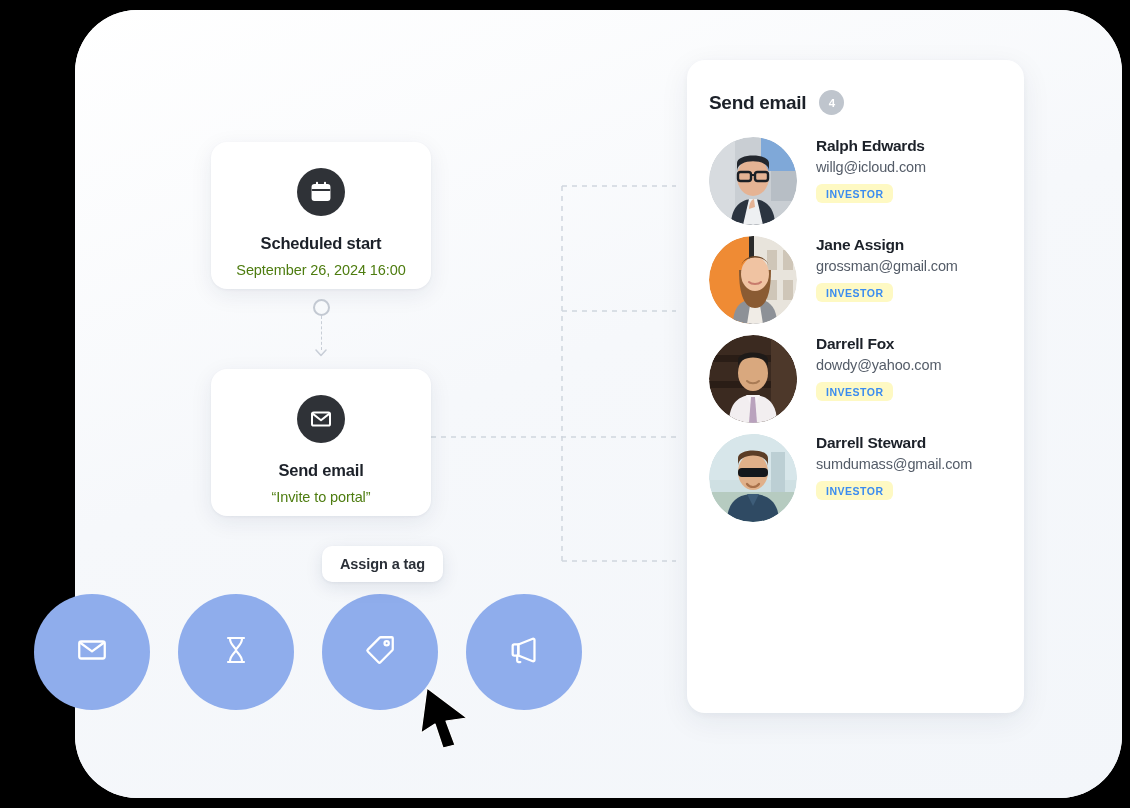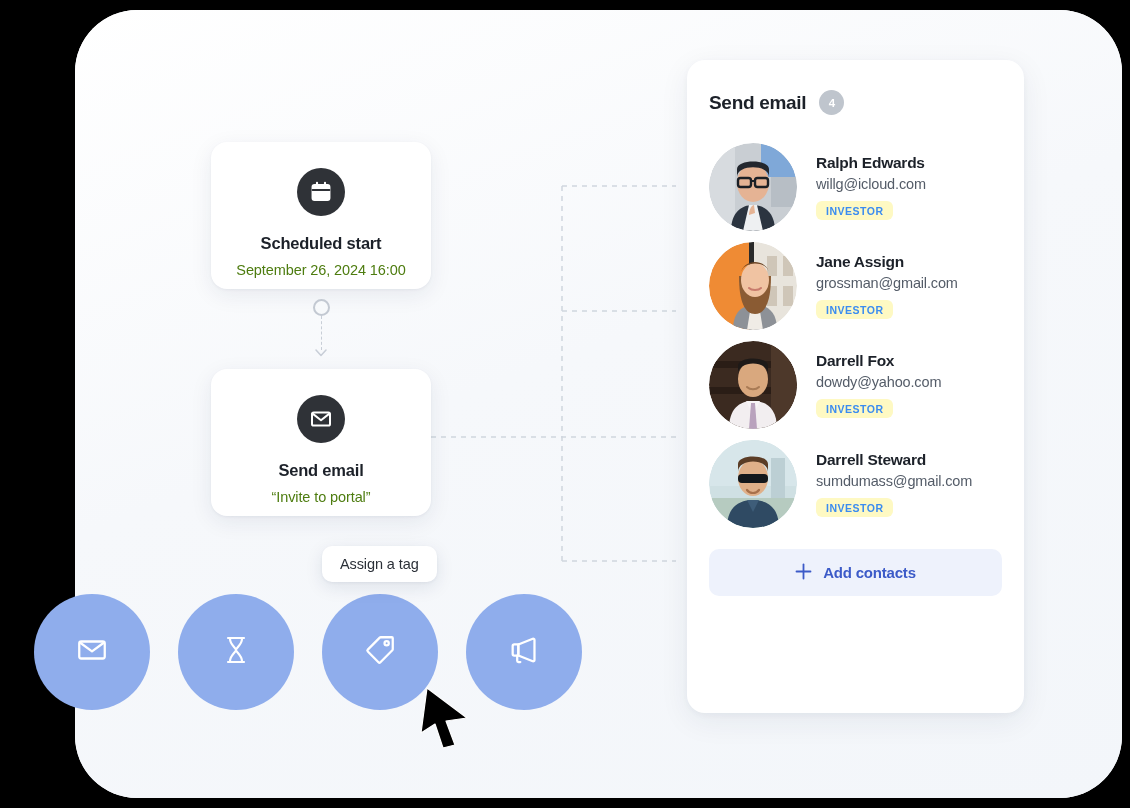--- a/index.html
+++ b/index.html
@@ -92,20 +92,21 @@
     position:absolute;
     left:322px; top:546px;
     padding:10px 18px;
     background:#ffffff;
     border-radius:10px;
     box-shadow:0 5px 18px rgba(23,43,77,.10), 0 1px 3px rgba(23,43,77,.06);
     font-size:14.5px;
     color:#2b3038;
     letter-spacing:-.1px;
     z-index:6;
+    font-weight:bold;
   }
 
   
   .action-btn {
     position:absolute;
     width:116px; height:116px;
     border-radius:50%;
     background:#8fadec;
     display:flex; align-items:center; justify-content:center;
     z-index:5;
@@ -143,21 +144,21 @@
     color:#1c2129; letter-spacing:-.3px;
   }
   #panel-count {
     width:25px; height:25px; border-radius:50%;
     background:#bfc5cd;
     color:#ffffff; font-size:11.5px; font-weight:bold;
     display:flex; align-items:center; justify-content:center;
   }
 
   .contact-row {
-    display:flex; align-items:center; gap:19px;
+    display:flex; gap:19px;
     height:99px;
   }
   .avatar {
     width:88px; height:88px;
     border-radius:50%;
     flex:0 0 88px;
     position:relative;
     overflow:hidden;
   }
   .avatar svg { display:block; width:88px; height:88px; }
@@ -410,23 +411,14 @@
         </g>
       </svg>
     </div>
     <div class="contact-info">
       <div class="contact-name">Darrell Steward</div>
       <div class="contact-email">sumdumass@gmail.com</div>
       <span class="tag-badge">INVESTOR</span>
     </div>
   </div>
 
-  <button id="add-contacts">
-    <span>
-      <svg width="17" height="17" viewBox="0 0 17 17">
-        <line x1="8.5" y1="1.5" x2="8.5" y2="15.5" stroke="#3c5bc8" stroke-width="1.8" stroke-linecap="round"></line>
-        <line x1="1.5" y1="8.5" x2="15.5" y2="8.5" stroke="#3c5bc8" stroke-width="1.8" stroke-linecap="round"></line>
-      </svg>
-    </span>
-    <span>Add contacts</span>
-  </button>
 
 </div>
 
 </body></html>

